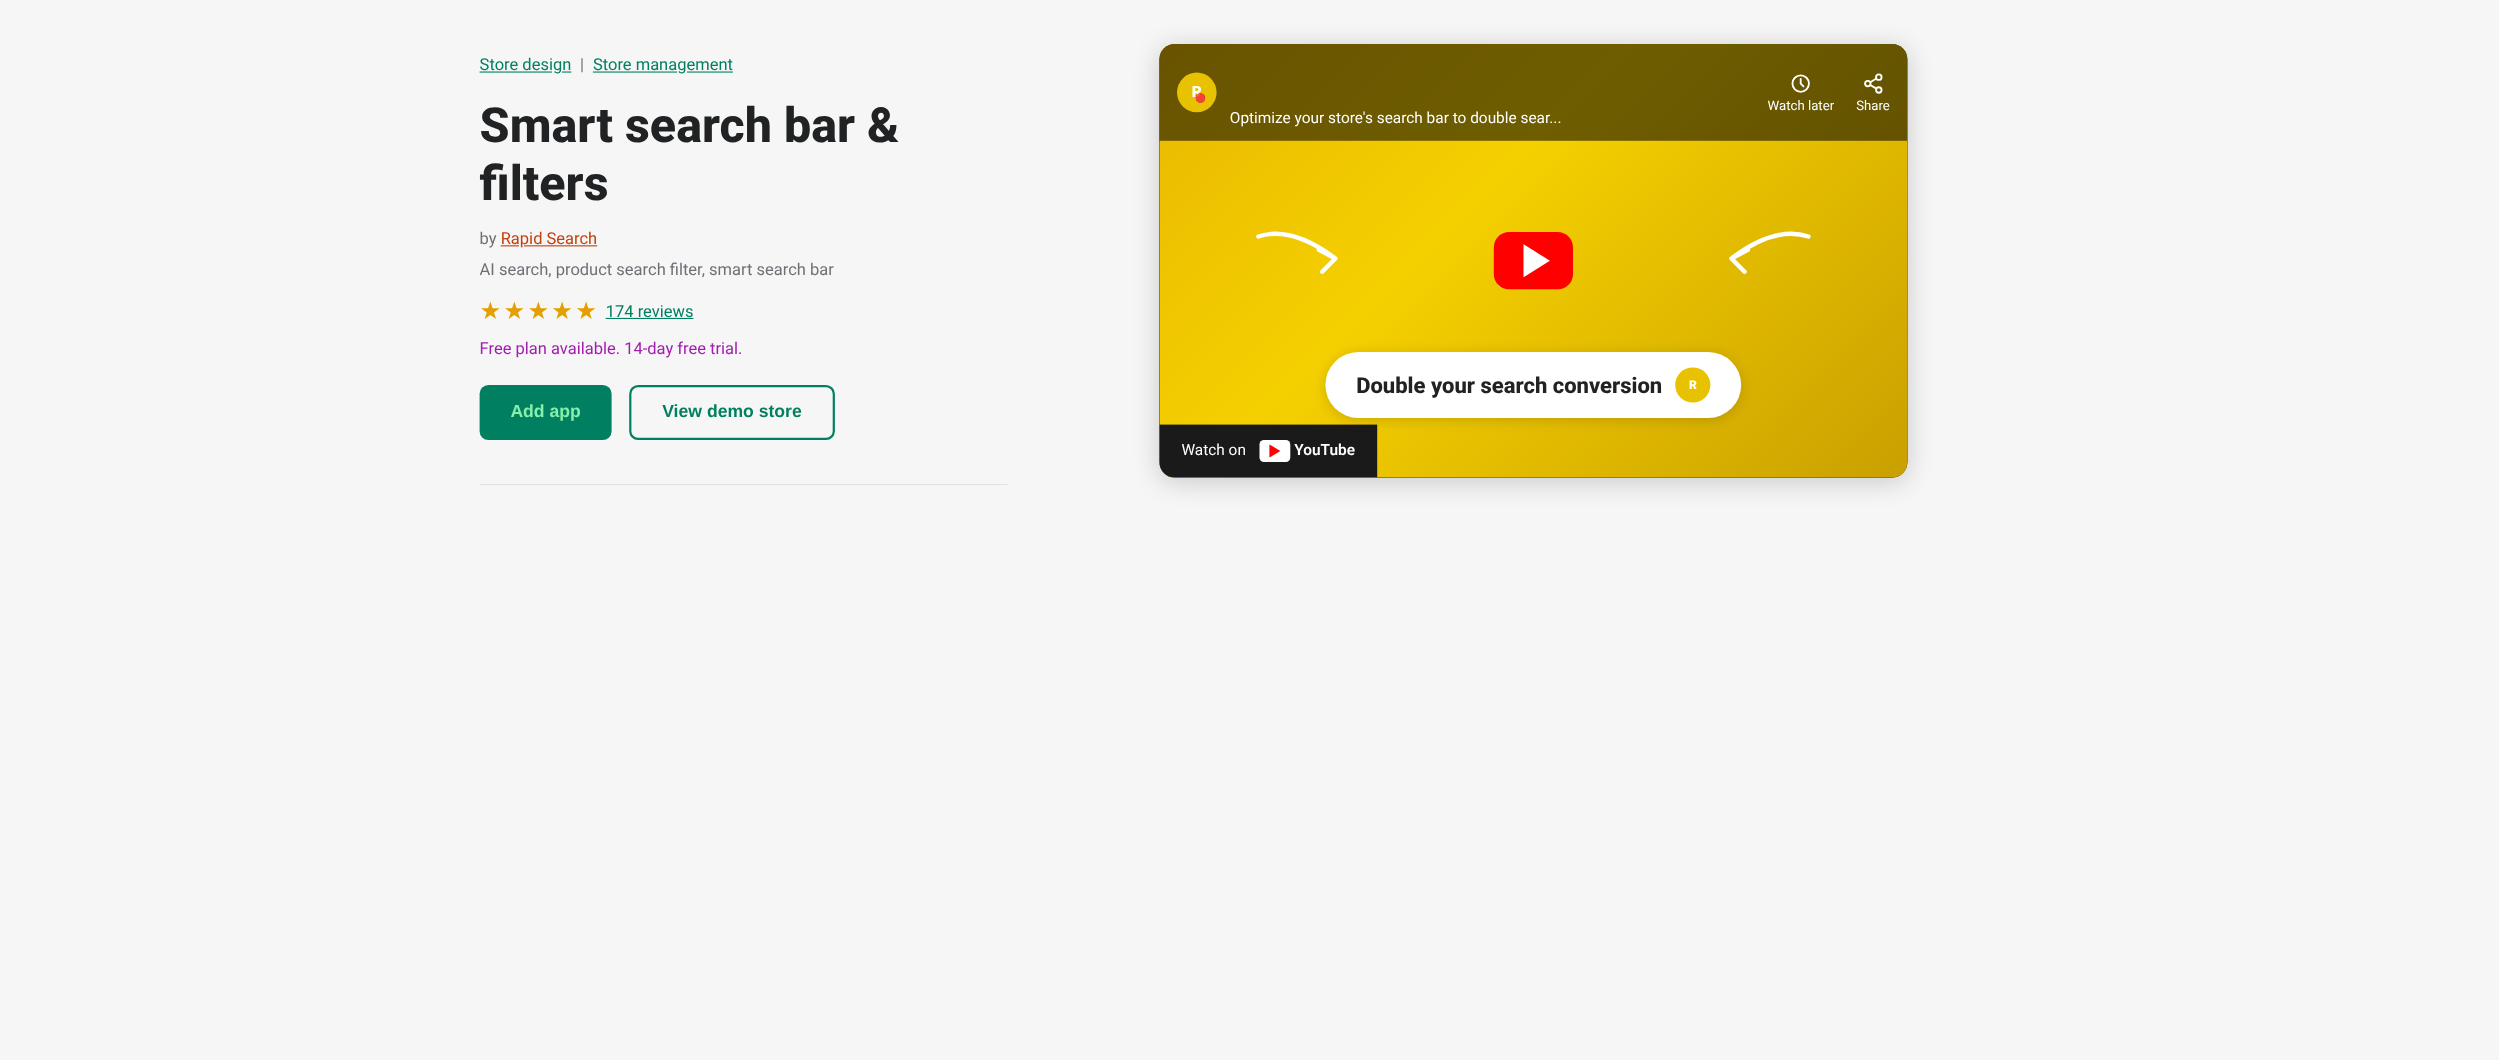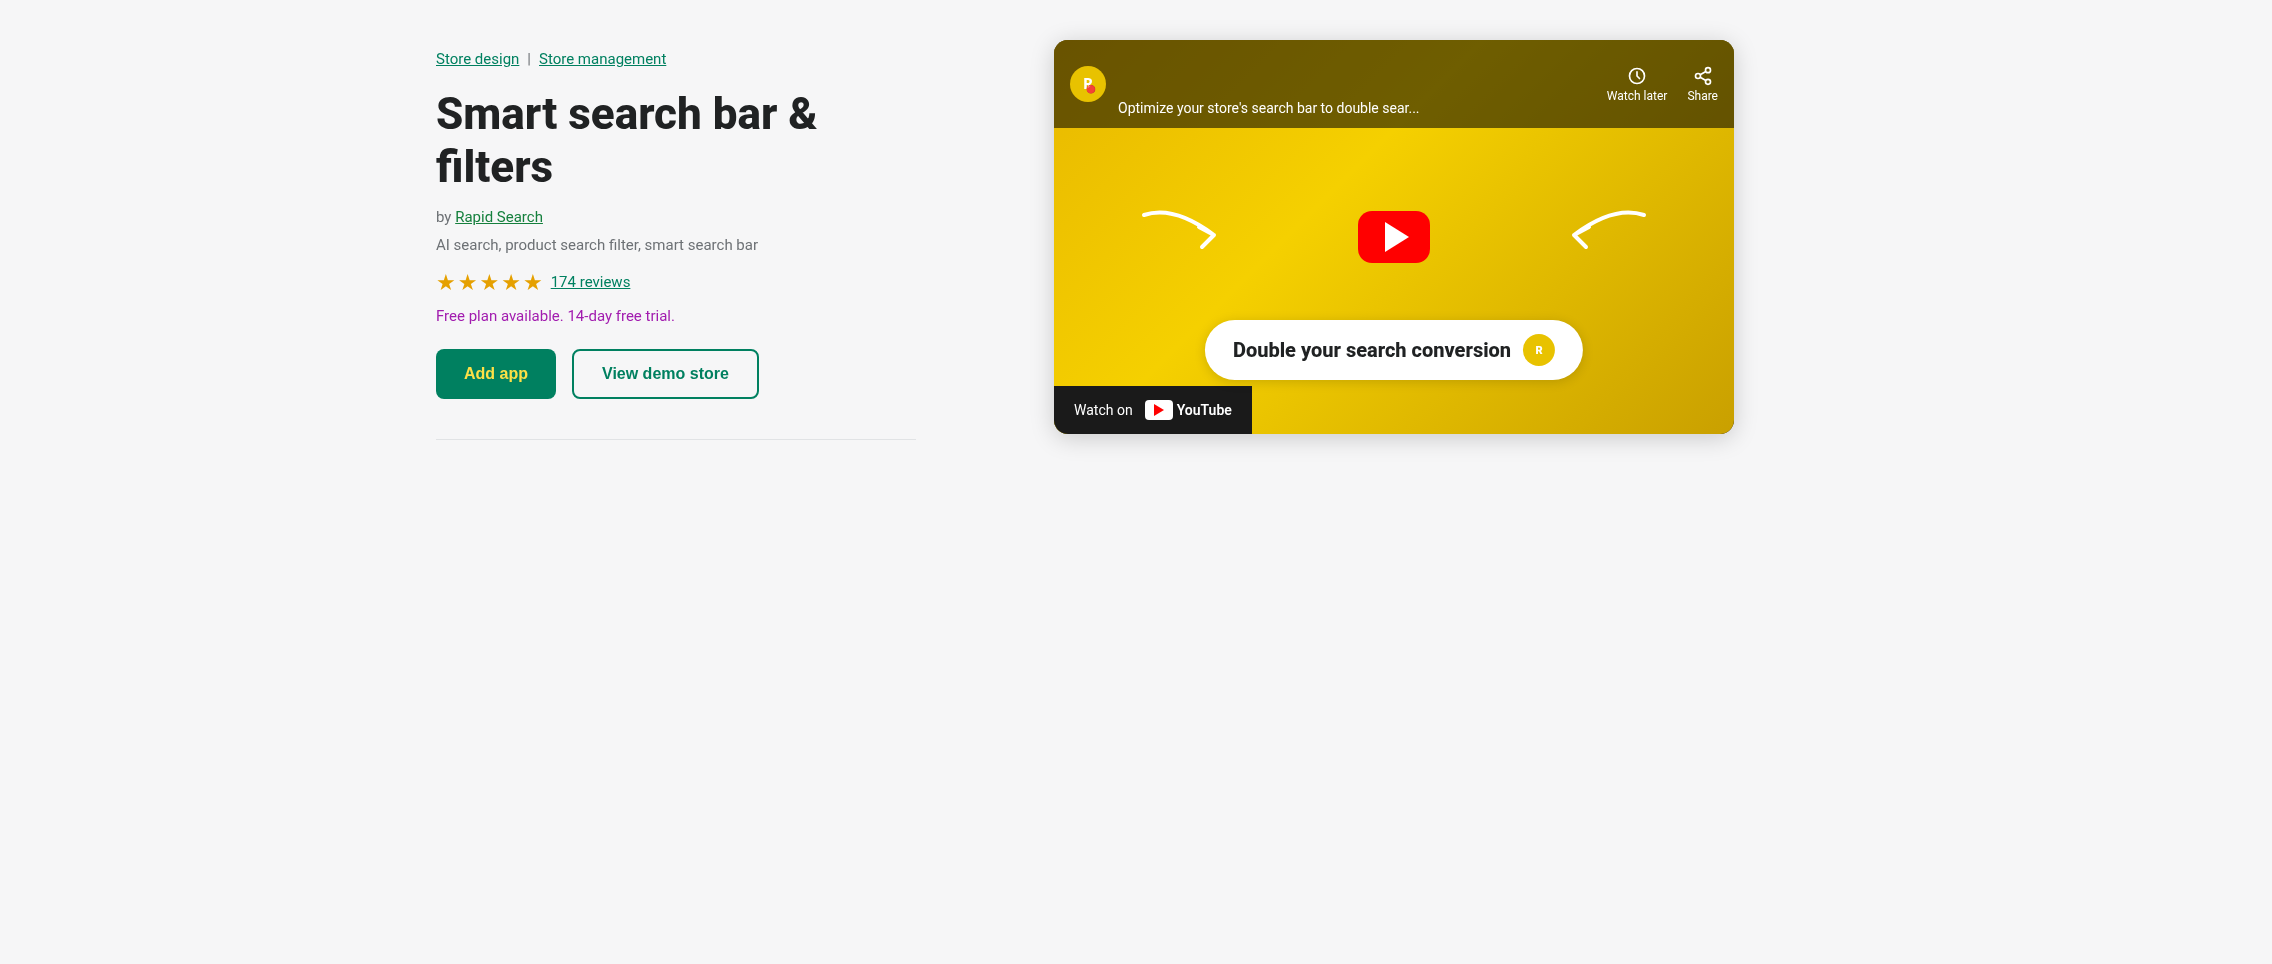--- a/index.html
+++ b/index.html
@@ -47,21 +47,21 @@
       color: #202223;
       line-height: 1.2;
       margin-bottom: 14px;
     }
     .by-author {
       font-size: 15px;
       color: #6d7175;
       margin-bottom: 10px;
     }
     .by-author a {
-      color: #15803d;
+      color: #c2410c;
       text-decoration: underline;
       cursor: pointer;
     }
     .description {
       font-size: 15px;
       color: #6d7175;
       margin-bottom: 16px;
     }
     .stars-row {
       display: flex;
@@ -88,21 +88,21 @@
       color: #a21caf;
       margin-bottom: 24px;
     }
     .buttons-row {
       display: flex;
       gap: 16px;
       margin-bottom: 40px;
     }
     .btn-add {
       background: #008060;
-      color: #fde047;
+      color: #86efac;
       border: none;
       border-radius: 8px;
       padding: 14px 28px;
       font-size: 16px;
       font-weight: 600;
       cursor: pointer;
     }
     .btn-demo {
       background: transparent;
       color: #008060;

